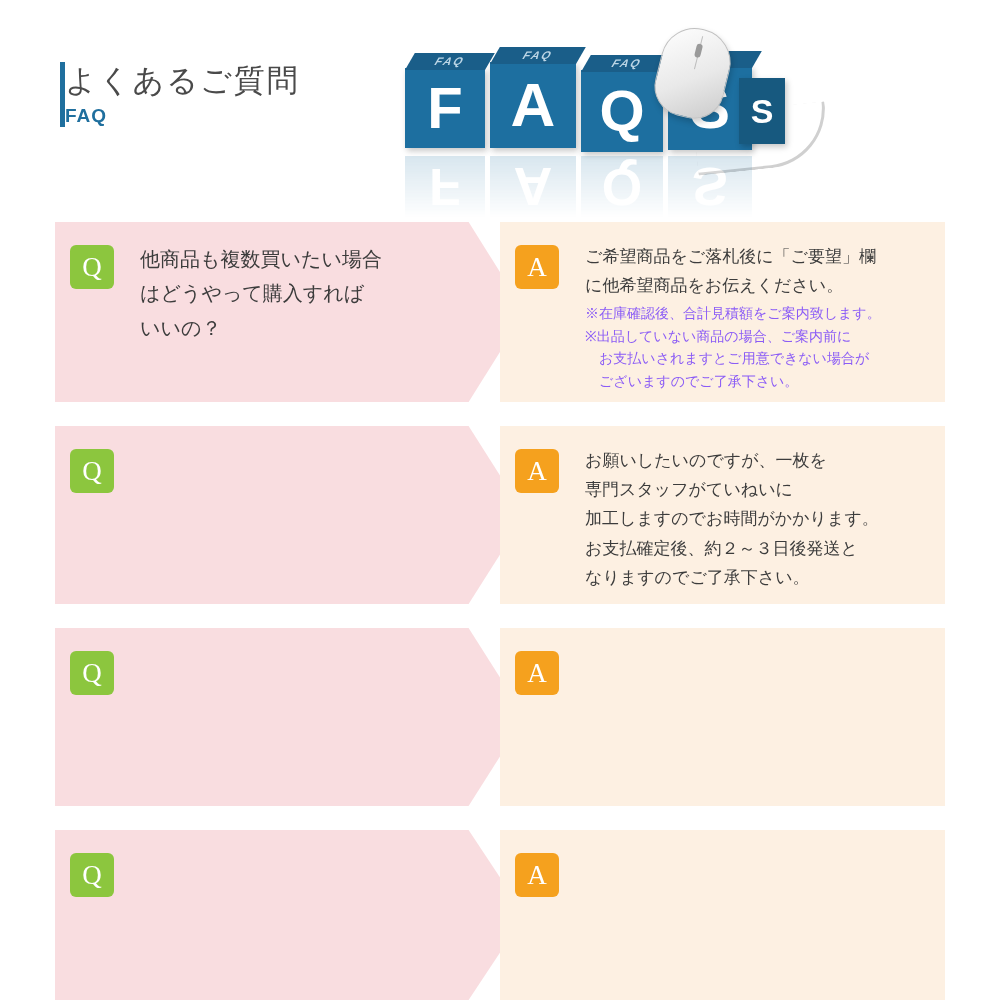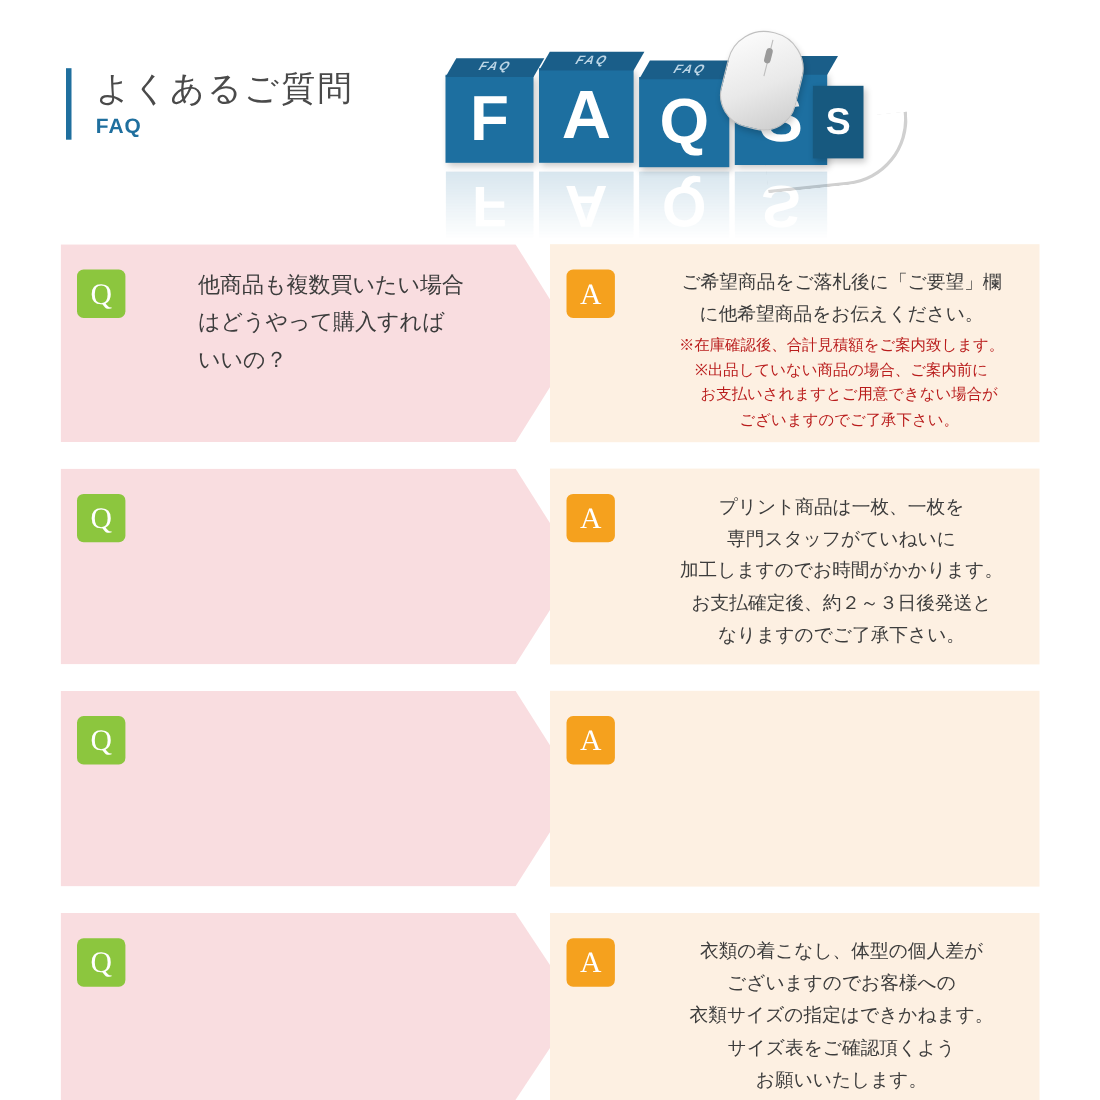--- a/index.html
+++ b/index.html
@@ -18,21 +18,20 @@
 
   
   .header {
     position: relative;
     height: 210px;
   }
   .title-block {
     position: absolute;
     left: 60px;
     top: 62px;
-    padding-left: 22px;
     border-left: 5px solid #1f6f9e;
   }
   .title-main {
     font-size: 31px;
     letter-spacing: 2px;
     color: #4a4a4a;
     line-height: 1.25;
     font-weight: normal;
   }
   .title-sub {
@@ -203,37 +202,35 @@
   }
   .q-text {
     position: absolute;
     left: 140px;
     top: 20px;
     width: 350px;
     font-size: 20px;
     line-height: 1.72;
     color: #3c3c3c;
     white-space: pre-line;
-    margin-left: 40px;
   }
   .a-text {
     position: absolute;
     left: 585px;
     top: 20px;
     width: 360px;
     font-size: 17px;
     line-height: 1.72;
     color: #3c3c3c;
     white-space: pre-line;
-    text-align: center;
   }
   .a-note {
     font-size: 14px;
     line-height: 1.62;
-    color: #b91c1c;
+    color: #8b5cf6;
     white-space: pre-line;
   }
 
   
   #faq-row-0 { height: 180px; }
   #faq-row-1 { height: 178px; }
   #faq-row-2 { height: 178px; }
   #faq-row-3 { height: 170px; }
 </style>
 </head>
@@ -299,39 +296,34 @@
 ※出品していない商品の場合、ご案内前に
 　お支払いされますとご用意できない場合が
 　ございますのでご了承下さい。</div>
   </div>
 
   <div class="faq-row" id="faq-row-1">
     <div class="row-q"></div>
     <div class="row-a"></div>
     <div class="badge badge-q">Q</div>
     <div class="badge badge-a">A</div>
-    <div class="a-text">プリント商品は一枚、一枚を
+    <div class="a-text">お願いしたいのですが、一枚を
 専門スタッフがていねいに
 加工しますのでお時間がかかります。
 お支払確定後、約２～３日後発送と
 なりますのでご了承下さい。</div>
   </div>
 
   <div class="faq-row" id="faq-row-2">
     <div class="row-q"></div>
     <div class="row-a"></div>
     <div class="badge badge-q">Q</div>
     <div class="badge badge-a">A</div>
   </div>
 
   <div class="faq-row" id="faq-row-3">
     <div class="row-q"></div>
     <div class="row-a"></div>
     <div class="badge badge-q">Q</div>
     <div class="badge badge-a">A</div>
-    <div class="a-text">衣類の着こなし、体型の個人差が
-ございますのでお客様への
-衣類サイズの指定はできかねます。
-サイズ表をご確認頂くよう
-お願いいたします。</div>
   </div>
 
 </div>
 
 </body></html>

